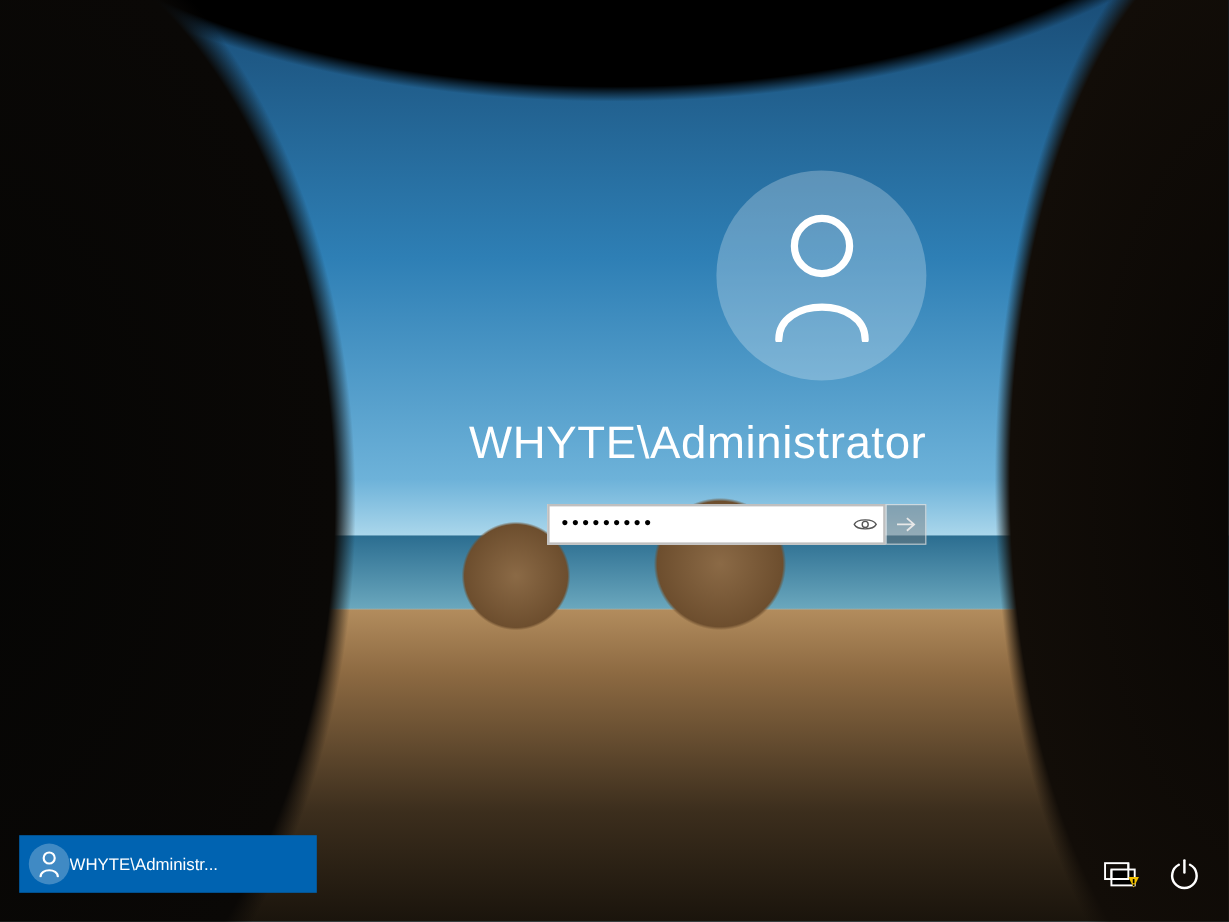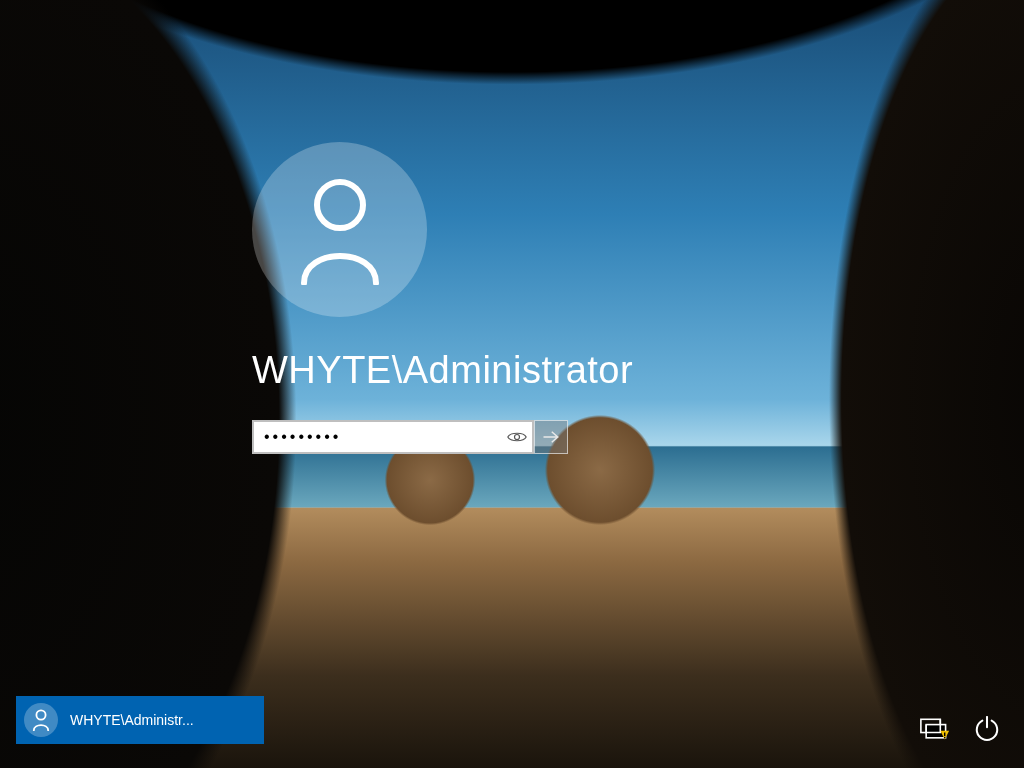--- a/index.html
+++ b/index.html
@@ -35,21 +35,21 @@
   }
   
   .login {
     position: absolute;
     top: 142px;
     left: 50%;
     transform: translateX(-50%);
     width: 520px;
     display: flex;
     flex-direction: column;
-    align-items: flex-start;
+    align-items: flex-end;
   }
   .avatar-large {
     width: 175px;
     height: 175px;
     border-radius: 50%;
     background: rgba(255,255,255,0.25);
     display: flex;
     align-items: center;
     justify-content: center;
   }
@@ -128,21 +128,20 @@
     width: 34px;
     height: 34px;
     border-radius: 50%;
     background: rgba(255,255,255,0.25);
     display: flex;
     align-items: center;
     justify-content: center;
     flex-shrink: 0;
   }
   .user-label {
-    margin-left: 12px;
     font-size: 14px;
     white-space: nowrap;
     overflow: hidden;
     text-overflow: ellipsis;
     max-width: 180px;
   }
   
   .controls {
     position: absolute;
     right: 20px;

